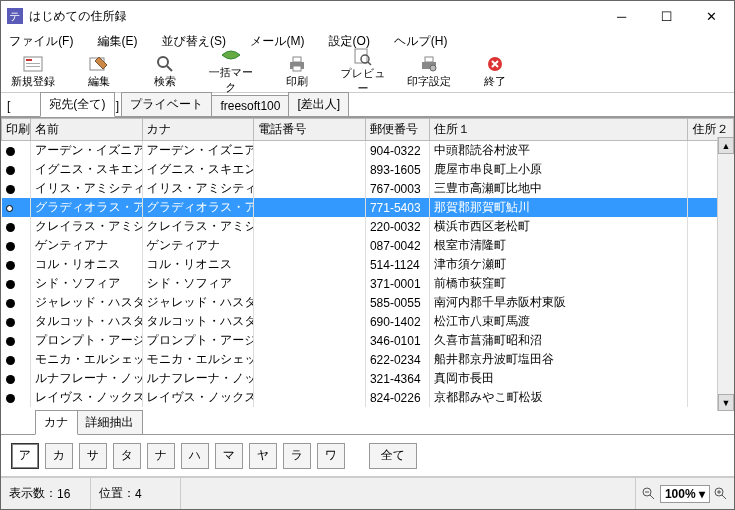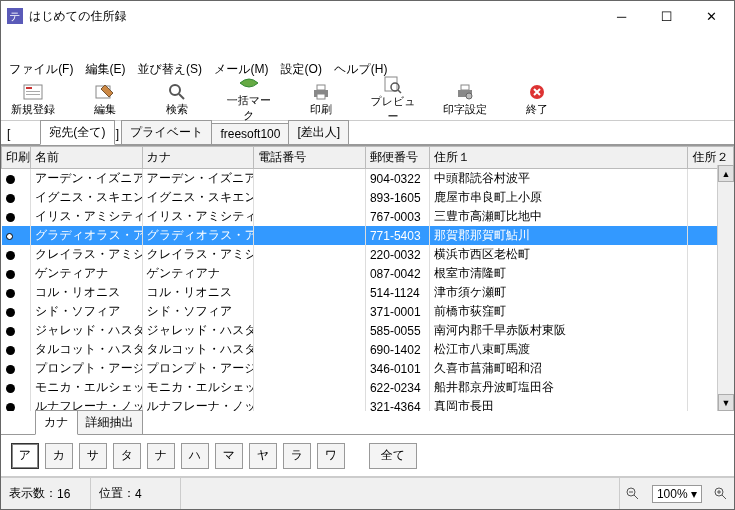--- a/index.html
+++ b/index.html
@@ -3,23 +3,23 @@
 <meta charset="utf-8">
 <style>
 * { box-sizing: border-box; margin: 0; padding: 0; font-family: "MS UI Gothic", "Meiryo UI", sans-serif; }
 body { background: #fff; width: 735px; height: 510px; overflow: hidden; }
 .window { width: 735px; height: 510px; border: 1px solid #666; display: flex; flex-direction: column; background: #fff; }
 .titlebar { height: 30px; display: flex; align-items: center; padding-left: 6px; background: #fff; }
 .titlebar .icon { width: 16px; height: 16px; background: #5a5ab8; display: inline-flex; align-items: center; justify-content: center; color: #fff; font-size: 11px; margin-right: 6px; }
 .titlebar .title { font-size: 12px; flex: 1; }
 .wc { display: flex; }
 .wc button { width: 45px; height: 28px; background: transparent; border: none; font-size: 13px; font-family: inherit; }
-.menubar { height: 20px; display: flex; align-items: center; padding: 0 4px; font-size: 12px; gap: 4px; margin-top: 28px; }
+.menubar { height: 20px; display: flex; align-items: center; padding: 0 4px; font-size: 12px; gap: 16px; }
 .menubar span { padding: 2px 4px; }
-.toolbar { height: 42px; display: flex; align-items: center; padding: 2px 4px; gap: 16px; border-bottom: 1px solid #ccc; }
+.toolbar { height: 42px; display: flex; align-items: center; padding: 2px 4px; gap: 10px; border-bottom: 1px solid #ccc; }
 .tbtn { display: flex; flex-direction: column; align-items: center; justify-content: center; width: 56px; height: 40px; font-size: 11px; border: 1px solid transparent; background: transparent; }
 .tbtn .ic { width: 20px; height: 20px; display: flex; align-items: center; justify-content: center; }
 .tabs1 { height: 24px; display: flex; align-items: end; padding-left: 4px; font-size: 12px; border-bottom: 1px solid #999; }
 .tab { padding: 3px 8px; border: 1px solid #999; border-bottom: none; background: #f4f4f4; margin-right: -1px; position: relative; }
 .tab.active { background: #fff; z-index: 2; border-bottom: 1px solid #fff; margin-bottom: -1px; margin-left: 28px; }
 .openbr { font-size: 12px; padding: 3px 2px; }
 .tablewrap { flex: 1; overflow: hidden; position: relative; border-top: 1px solid #999; }
 .table { width: 100%; border-collapse: collapse; font-size: 12px; table-layout: fixed; }
 .table th { background: #f0f0f0; border: 1px solid #bbb; padding: 2px 4px; text-align: left; font-weight: normal; height: 18px; white-space: nowrap; overflow: hidden; }
 .table td { border-right: 1px solid #ddd; padding: 1px 4px; height: 17px; white-space: nowrap; overflow: hidden; }
@@ -30,21 +30,21 @@
 .sbbtn { height: 17px; background: #e1e1e1; border: 1px solid #adadad; display: flex; align-items: center; justify-content: center; font-size: 9px; }
 .sbbtn.bot { position: absolute; bottom: 0; left: 0; right: 0; }
 .bottomtabs { height: 24px; display: flex; align-items: end; padding-left: 6px; font-size: 12px; border-bottom: 1px solid #999; }
 .kanarow { height: 42px; display: flex; align-items: center; padding: 0 10px; gap: 6px; border-bottom: 1px solid #ccc; }
 .kbtn { width: 28px; height: 26px; border: 1px solid #999; background: #f4f4f4; font-size: 12px; }
 .kbtn.active { border: 1px solid #333; background: #fff; box-shadow: inset 0 0 0 1px #888; }
 .kbtn.wide { width: 48px; margin-left: 18px; }
 .statusbar { height: 32px; display: flex; align-items: center; font-size: 12px; background: #f0f0f0; border-top: 1px solid #ccc; }
 .statusbar .cell { padding: 0 8px; border-right: 1px solid #ccc; height: 100%; display: flex; align-items: center; }
 .statusbar .spacer { flex: 1; }
-.zoom { display: flex; align-items: center; gap: 12px; padding: 0 6px; }
+.zoom { display: flex; align-items: center; gap: 4px; padding: 0 6px; font-weight: bold; }
 svg { display: block; }
 </style>
 </head>
 <body>
 
 <div class="window">
   <div class="titlebar">
     <span class="icon">テ</span>
     <span class="title">はじめての住所録</span>
     <div class="wc">

